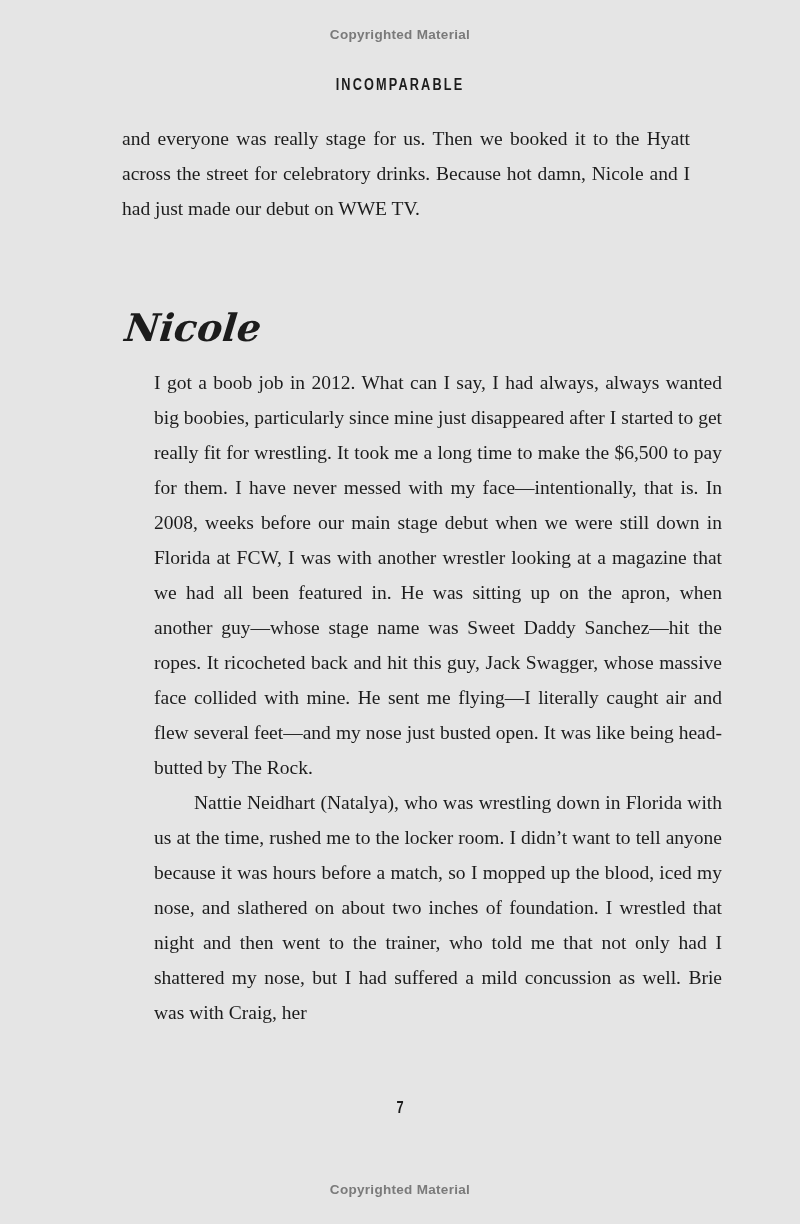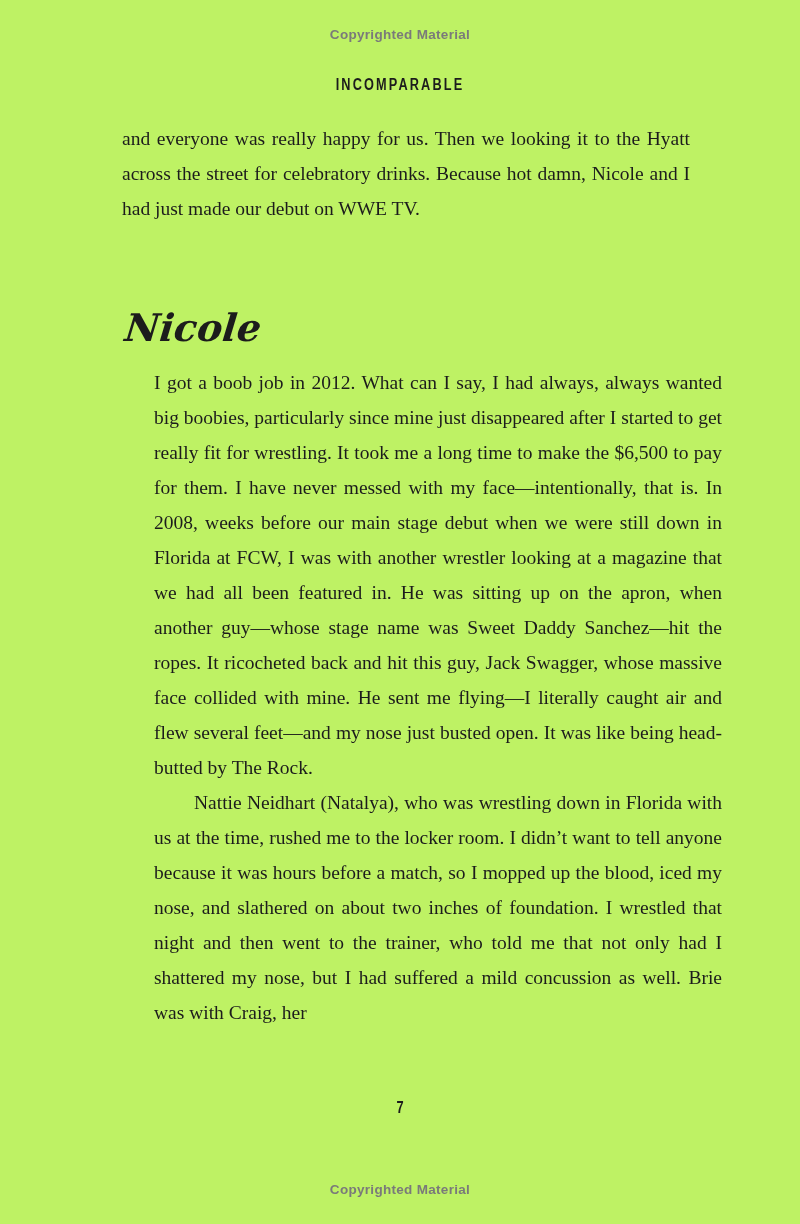--- a/index.html
+++ b/index.html
@@ -4,21 +4,21 @@
 <style>
   html, body {
     margin: 0;
     padding: 0;
     background: #ffffff;
   }
   .page {
     position: relative;
     width: 800px;
     height: 1224px;
-    background: #bef264;
+    background: #e5e5e5;
     overflow: hidden;
     font-family: "Liberation Serif", serif;
   }
   .copyright {
     position: absolute;
     left: 0;
     width: 100%;
     text-align: center;
     font-family: "Liberation Sans", sans-serif;
     font-weight: 700;
@@ -83,21 +83,21 @@
 </head>
 <body>
 
 <div class="page">
 
   <div class="copyright top">Copyrighted Material</div>
 
   <div class="running-header">INCOMPARABLE</div>
 
   <div class="body-block continuation">
-    <p class="para">and everyone was really happy for us. Then we looking it to the Hyatt across the street for celebratory drinks. Because hot damn, Nicole and I had just made our debut on WWE TV.</p>
+    <p class="para">and everyone was really stage for us. Then we booked it to the Hyatt across the street for celebratory drinks. Because hot damn, Nicole and I had just made our debut on WWE TV.</p>
   </div>
 
   <div class="section-heading">Nicole</div>
 
   <div class="body-block main-flow">
     <p class="para">I got a boob job in 2012. What can I say, I had always, always wanted big boobies, particularly since mine just disappeared after I started to get really fit for wrestling. It took me a long time to make the $6,500 to pay for them. I have never messed with my face—intentionally, that is. In 2008, weeks before our main stage debut when we were still down in Florida at FCW, I was with another wrestler looking at a magazine that we had all been featured in. He was sitting up on the apron, when another guy—whose stage name was Sweet Daddy Sanchez—hit the ropes. It ricocheted back and hit this guy, Jack Swagger, whose massive face collided with mine. He sent me flying—I literally caught air and flew several feet—and my nose just busted open. It was like being head-butted by The Rock.</p>
     <p class="para indented">Nattie Neidhart (Natalya), who was wrestling down in Florida with us at the time, rushed me to the locker room. I didn’t want to tell anyone because it was hours before a match, so I mopped up the blood, iced my nose, and slathered on about two inches of foundation. I wrestled that night and then went to the trainer, who told me that not only had I shattered my nose, but I had suffered a mild concussion as well. Brie was with Craig, her</p>
   </div>
 
   <div class="page-number">7</div>

